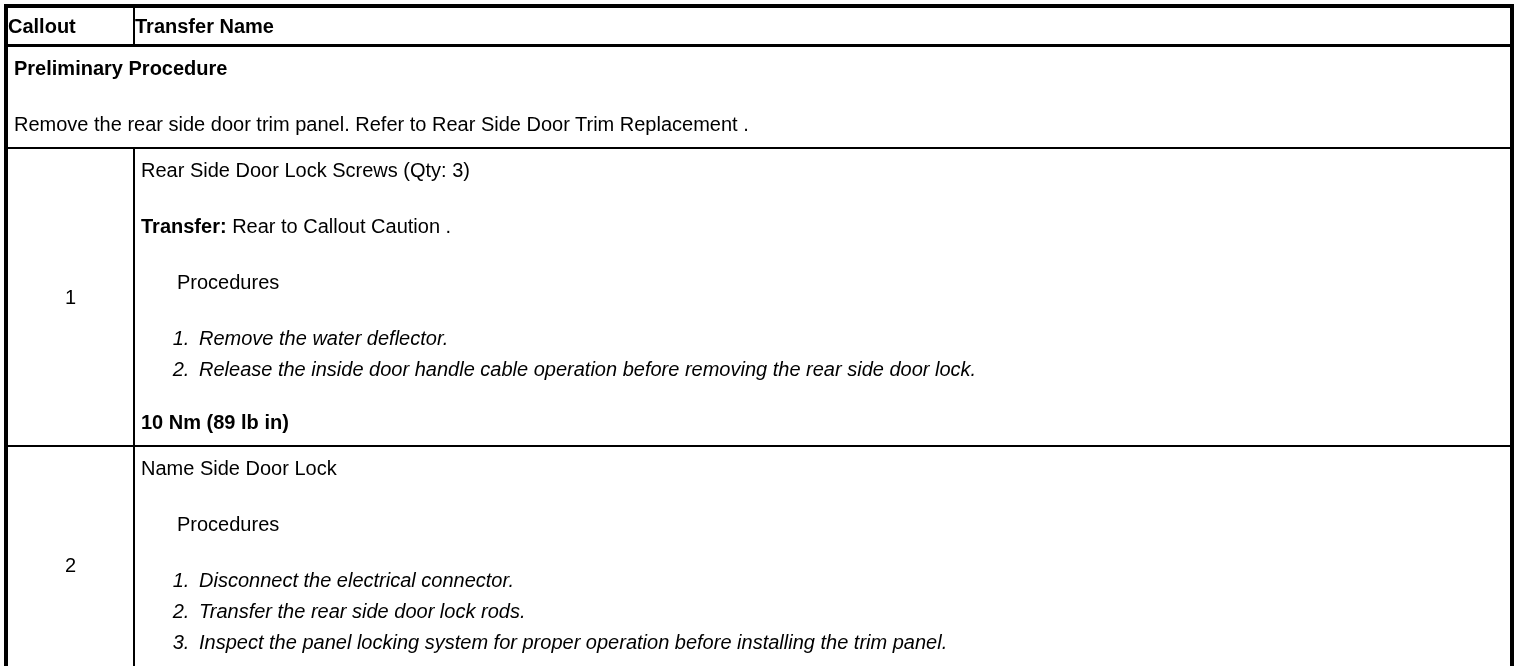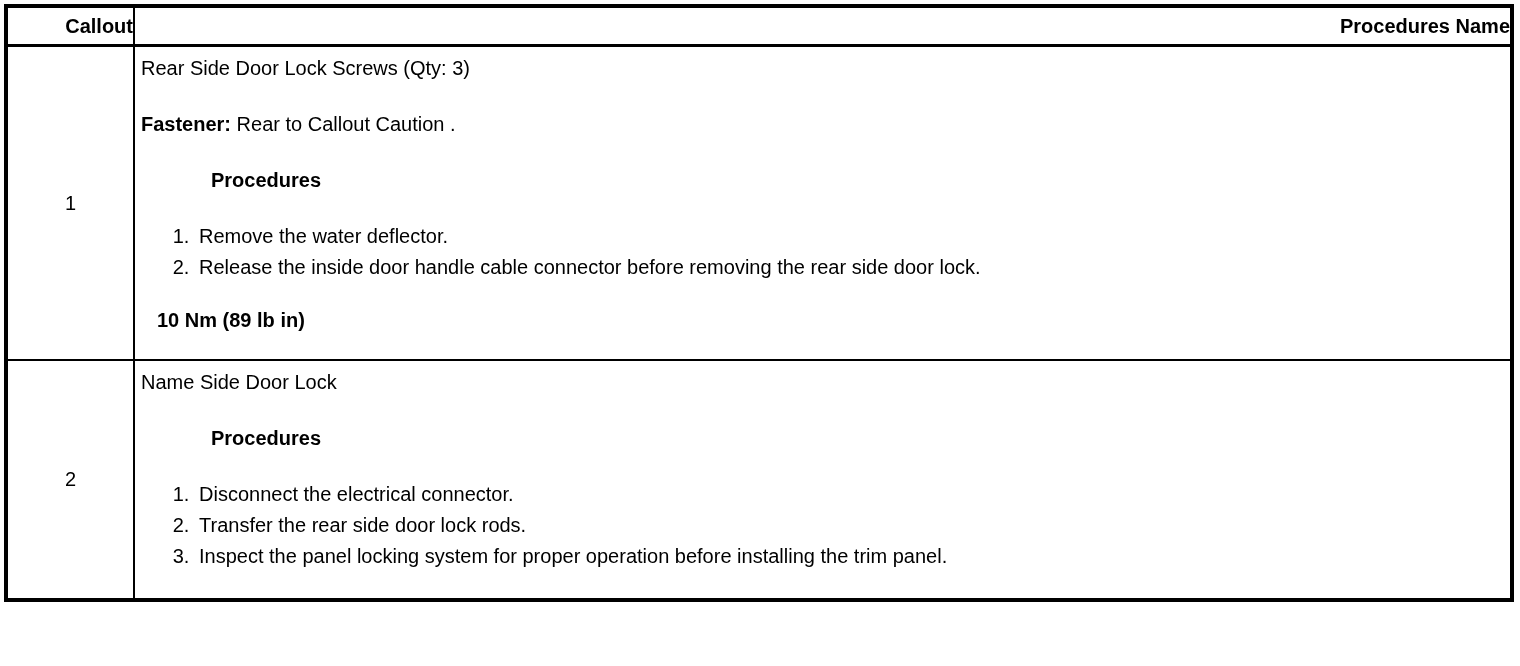--- a/index.html
+++ b/index.html
@@ -24,21 +24,21 @@
     font-size: 20px;
   }
   table.spec-table col.callout-col { width: 128px; }
   th, td {
     border: 2px solid #000;
     vertical-align: top;
     padding: 0;
   }
   th {
     font-weight: bold;
-    text-align: right;
+    text-align: left;
     height: 36px;
     vertical-align: middle;
     border-bottom-width: 3px;
     font-size: 20px;
   }
   td.callout-cell {
     text-align: center;
     vertical-align: middle;
     font-size: 20px;
   }
@@ -48,70 +48,77 @@
   td.content-cell {
     padding: 6px 10px 8px 6px;
   }
   .para {
     margin: 0 0 26px 0;
     line-height: 30px;
   }
   .para:last-child { margin-bottom: 0; }
   .bold { font-weight: bold; }
   .proc-heading {
-    font-weight: bold;
-    margin: 0 0 26px 70px;
+    font-weight: normal;
+    margin: 0 0 26px 36px;
     line-height: 30px;
   }
   ol.steps {
     margin: 0 0 22px 0;
     padding: 0 0 0 54px;
     line-height: 31px;
   }
   ol.steps li {
     padding-left: 4px;
+    font-style: italic;
   }
   .torque {
     font-weight: bold;
-    margin: 16px;
+    margin: 0;
     line-height: 30px;
   }
   .ref-link {
     color: #000000;
     text-decoration: none;
     cursor: pointer;
   }
 </style>
 </head>
 <body>
 
 <div class="page">
   <table class="spec-table">
     <colgroup>
       <col class="callout-col">
       <col>
     </colgroup>
     <tbody>
         <tr>
       <th>Callout</th>
-      <th>Procedures Name</th>
+      <th>Transfer Name</th>
     </tr>
 
+    <tr>
+      <td colspan="2" class="prelim-cell">
+        <p class="para bold">Preliminary Procedure</p>
+        <p class="para"><span>Remove the rear side door trim panel. Refer to </span><span class="ref-link">Rear Side Door Trim Replacement</span><span> .</span></p>
+      </td>
+    </tr>
 
     <tr>
       <td class="callout-cell">
         <span>1</span>
       </td>
       <td class="content-cell">
         <p class="para">Rear Side Door Lock Screws (Qty: 3)</p>
-        <p class="para"><span class="bold">Fastener:</span><span> Rear to </span><span class="ref-link">Callout Caution</span><span> .</span></p>
+        <p class="para"><span class="bold">Transfer:</span><span> Rear to </span><span class="ref-link">Callout Caution</span><span> .</span></p>
         <p class="proc-heading">Procedures</p>
         <ol class="steps">
           <li>Remove the water deflector.</li>
-          <li>Release the inside door handle cable connector before removing the rear side door lock.</li>
+          <li>Release the inside door handle cable operation before removing the rear side door lock.</li>
         </ol>
         <p class="torque">10 Nm (89 lb in)</p>
       </td>
     </tr>
 
     <tr>
       <td class="callout-cell">
         <span>2</span>
       </td>
       <td class="content-cell">

